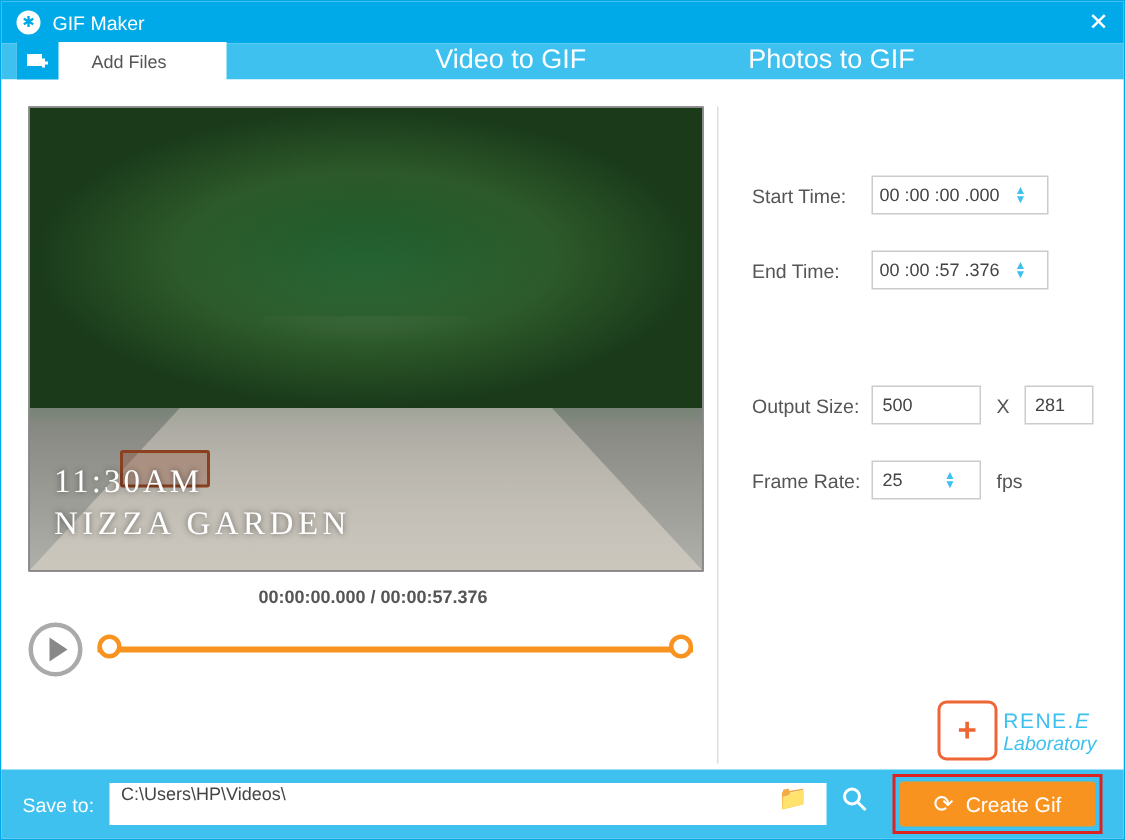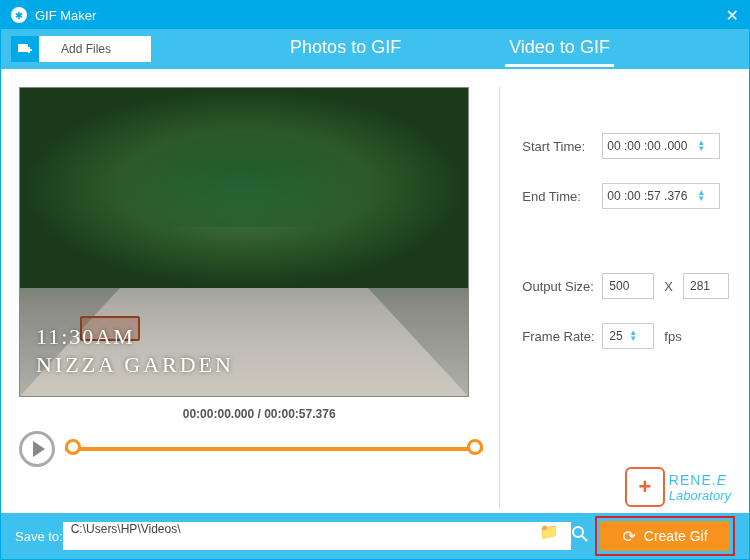--- a/index.html
+++ b/index.html
@@ -2,21 +2,21 @@
 <html><head>
 <meta charset="utf-8">
 <style>
   * { box-sizing: border-box; margin: 0; padding: 0; font-family: Arial, sans-serif; }
   body { width: 750px; height: 560px; background: #fff; overflow: hidden; }
   .window { width: 750px; height: 560px; display: flex; flex-direction: column; border: 1px solid #00a9e8; }
   .titlebar { height: 28px; background: #00a9e8; color: #fff; display: flex; align-items: center; padding: 0 10px; font-size: 13px; }
   .titlebar .logo { width: 16px; height: 16px; background: #fff; border-radius: 50%; margin-right: 8px; display: flex; align-items: center; justify-content: center; color: #00a9e8; font-size: 10px; }
   .titlebar .spacer { flex: 1; }
   .titlebar .close { font-size: 16px; cursor: pointer; }
-  .toolbar { height: 40px; background: #3fc1f0; display: flex; align-items: center; padding-left: 10px; }
+  .toolbar { height: 24px; background: #3fc1f0; display: flex; align-items: center; padding-left: 10px; }
   .addfiles { height: 26px; width: 140px; background: #fff; display: flex; align-items: center; color: #555; font-size: 12px; cursor: pointer; }
   .addfiles .icon { width: 28px; height: 26px; background: #00a9e8; display: flex; align-items: center; justify-content: center; color: #fff; margin-right: 22px; }
   .tabs { flex: 1; display: flex; justify-content: center; gap: 100px; }
   .tab { color: #fff; font-size: 18px; padding: 6px 4px; cursor: pointer; position: relative; }
   .tab.active { border-bottom: 3px solid #fff; }
   .main { flex: 1; display: flex; background: #fff; padding: 18px 12px 4px 18px; }
   .left { width: 490px; display: flex; flex-direction: column; }
   .preview { width: 450px; height: 310px; border: 1px solid #888; background: #333; position: relative; overflow: hidden; }
   .scene { position: absolute; inset: 0; background: linear-gradient(to bottom, #0d3a1a 0%, #1a5a2a 20%, #2d6b3a 45%, #8a8a85 70%, #b0b0ab 100%); }
   .scene::before { content: ''; position: absolute; left: 0; right: 0; top: 45%; bottom: 0; background: linear-gradient(to bottom, rgba(205,200,190,0.2), rgba(205,200,190,0.95)); clip-path: polygon(35% 0%, 65% 0%, 100% 100%, 0% 100%); }
@@ -33,31 +33,31 @@
   .slider { flex: 1; height: 32px; position: relative; margin-right: 16px; }
   .track { position: absolute; top: 14px; left: 0; right: 0; height: 4px; background: #f7931e; }
   .handle { position: absolute; top: 6px; width: 16px; height: 16px; border: 3px solid #f7931e; background: #fff; border-radius: 50%; transform: rotate(45deg); cursor: pointer; }
   .handle.start { left: 0; }
   .handle.end { right: 0; }
   .right { flex: 1; border-left: 1px solid #ddd; padding: 46px 8px 0 22px; font-size: 13px; color: #555; position: relative; }
   .row { display: flex; align-items: center; margin-bottom: 24px; }
   .row label { width: 80px; }
   .timebox { width: 118px; height: 26px; border: 1px solid #ccc; display: flex; align-items: center; padding: 0 4px; font-size: 12px; color: #444; cursor: text; }
   .timebox .stepper, .numbox .stepper { width: 18px; margin-left: auto; display: flex; flex-direction: column; line-height: 6px; font-size: 8px; color: #3fc1f0; }
-  .numbox { width: 52px; height: 26px; border: 1px solid #ccc; display: flex; align-items: center; padding: 0 6px; font-size: 12px; color: #444; cursor: text; }
+  .numbox { width: 73px; height: 26px; border: 1px solid #ccc; display: flex; align-items: center; padding: 0 6px; font-size: 12px; color: #444; cursor: text; }
   .numbox.small { width: 46px; }
   .x { margin: 0 10px; }
   .unit { margin-left: 10px; }
   .logo-block { position: absolute; right: 6px; bottom: 2px; display: flex; align-items: center; gap: 4px; }
   .logo-badge { width: 40px; height: 40px; border: 2px solid #e63; border-radius: 6px; background: #fff; display: flex; align-items: center; justify-content: center; color: #e63; font-size: 22px; font-weight: bold; }
   .logo-text { color: #3fc1f0; font-family: Georgia, serif; }
   .logo-text .line1 { font-size: 14px; letter-spacing: 1px; }
   .logo-text .line1 .e { font-style: italic; }
   .logo-text .line2 { font-size: 13px; font-style: italic; }
-  .footer { height: 46px; background: #3fc1f0; display: flex; align-items: center; padding: 0 14px; }
+  .footer { height: 46px; background: #3fc1f0; display: flex; align-items: center; padding: 0 14px; gap: 10px; }
   .footer label { color: #fff; font-size: 13px; }
   .saveto { flex: 1; height: 28px; background: #fff; display: flex; align-items: flex-start; padding: 0 8px; font-size: 12px; color: #444; }
   .saveto .path { flex: 1; }
   .saveto .folder { color: #3fc1f0; font-size: 16px; margin-right: 4px; cursor: pointer; }
   .search { color: #fff; font-size: 20px; cursor: pointer; }
   .create-wrap { border: 2px solid #d22; padding: 3px; margin-left: 6px; }
   .create { height: 30px; width: 130px; background: #f7931e; color: #fff; display: flex; align-items: center; justify-content: center; gap: 8px; font-size: 14px; cursor: pointer; border-radius: 2px; }
   .create .refresh { font-size: 16px; }
 </style>
 </head>
@@ -76,22 +76,22 @@
       <div class="icon">
         <svg width="14" height="14" viewBox="0 0 14 14">
             <rect x="0" y="2" width="10" height="8" fill="#fff"></rect>
             <rect x="8" y="7" width="6" height="2" fill="#fff"></rect>
             <rect x="10" y="5" width="2" height="6" fill="#fff"></rect>
           </svg>
       </div>
       <span>Add Files</span>
     </div>
     <div class="tabs">
+      <div class="tab active">Video to GIF</div>
       <div class="tab">Photos to GIF</div>
-      <div class="tab active">Video to GIF</div>
     </div>
   </div>
 
   <div class="main">
     <div class="left">
       <div class="preview">
         <div class="scene">
           <div class="trees-left"></div>
           <div class="trees-right"></div>
           <div class="bench"></div>

